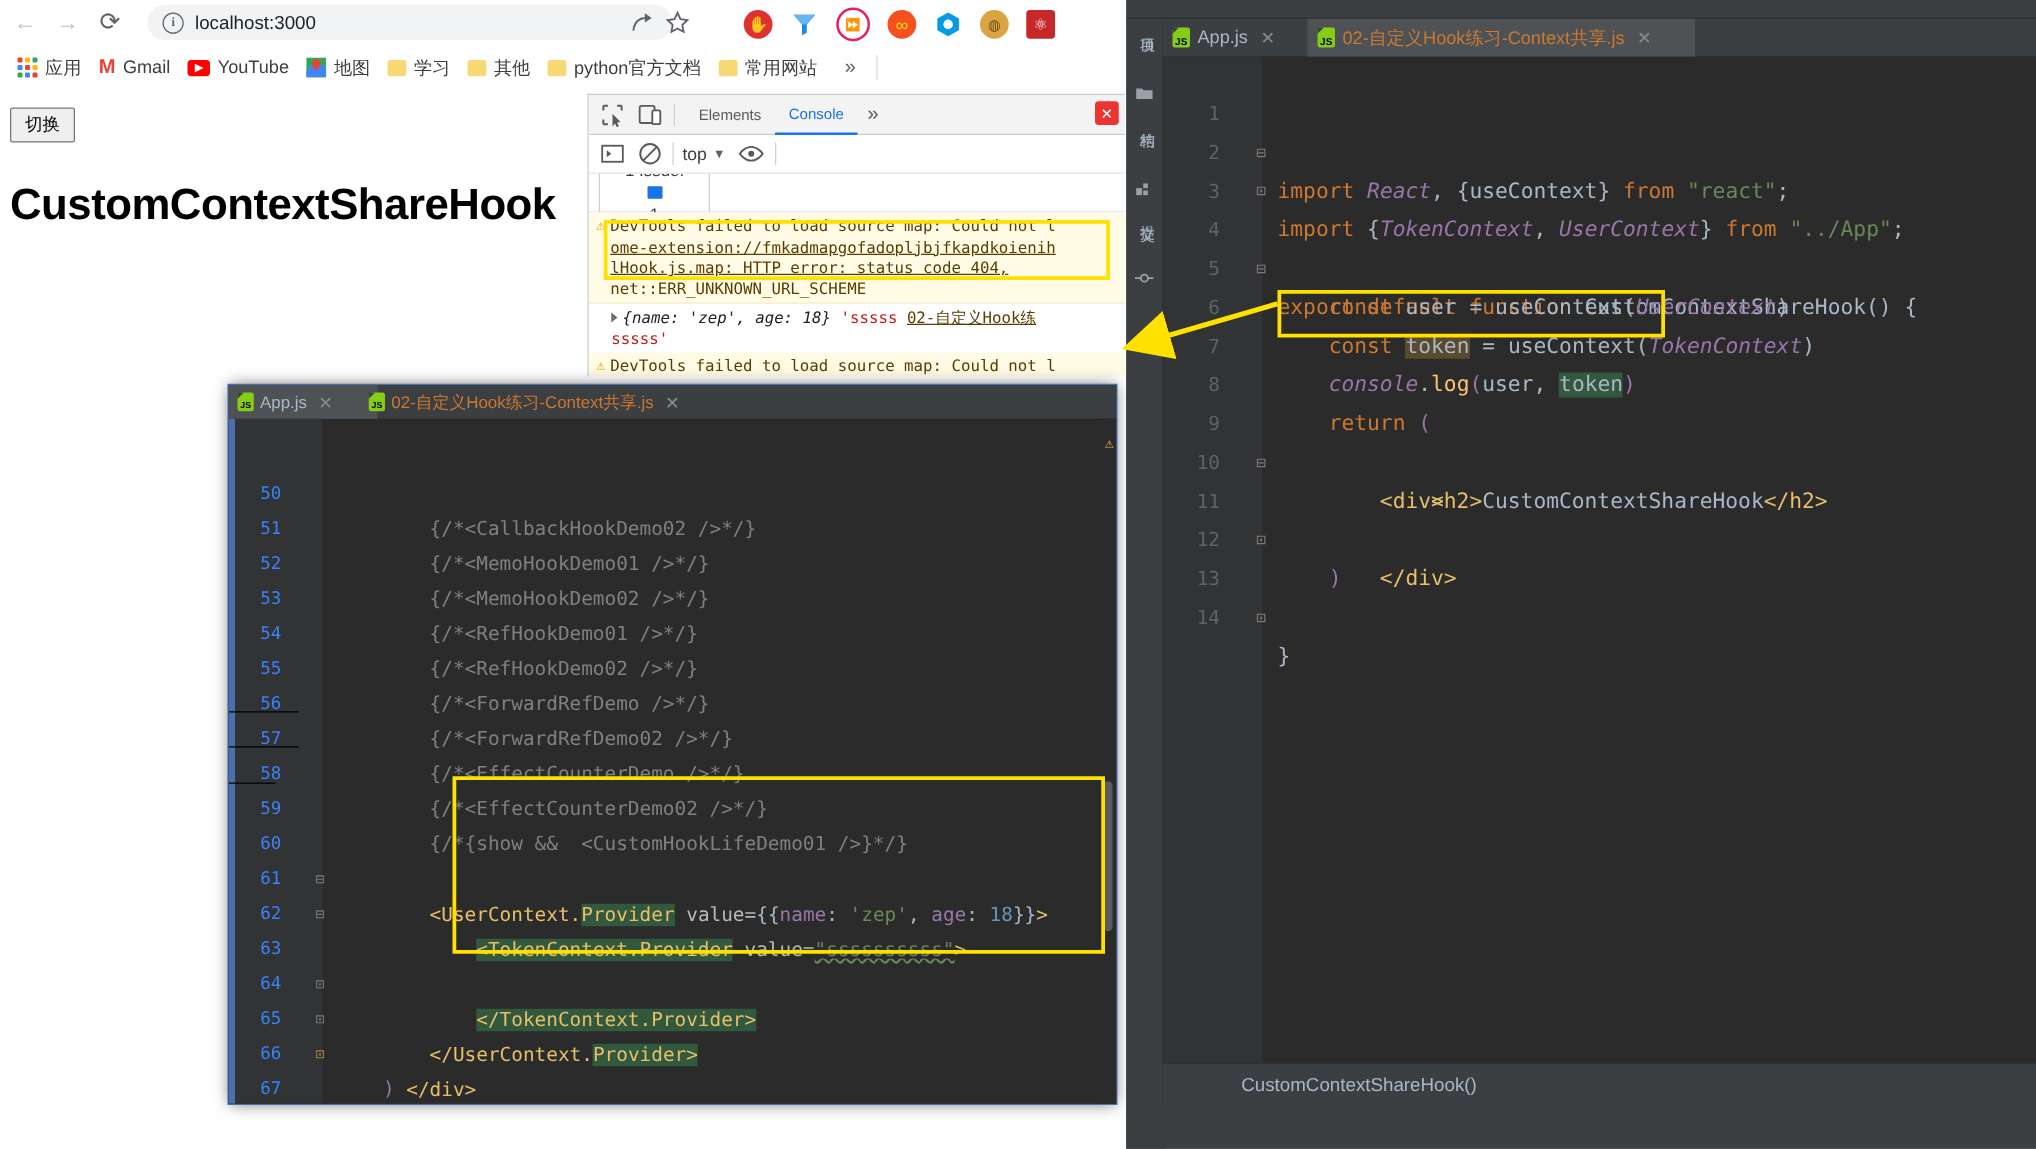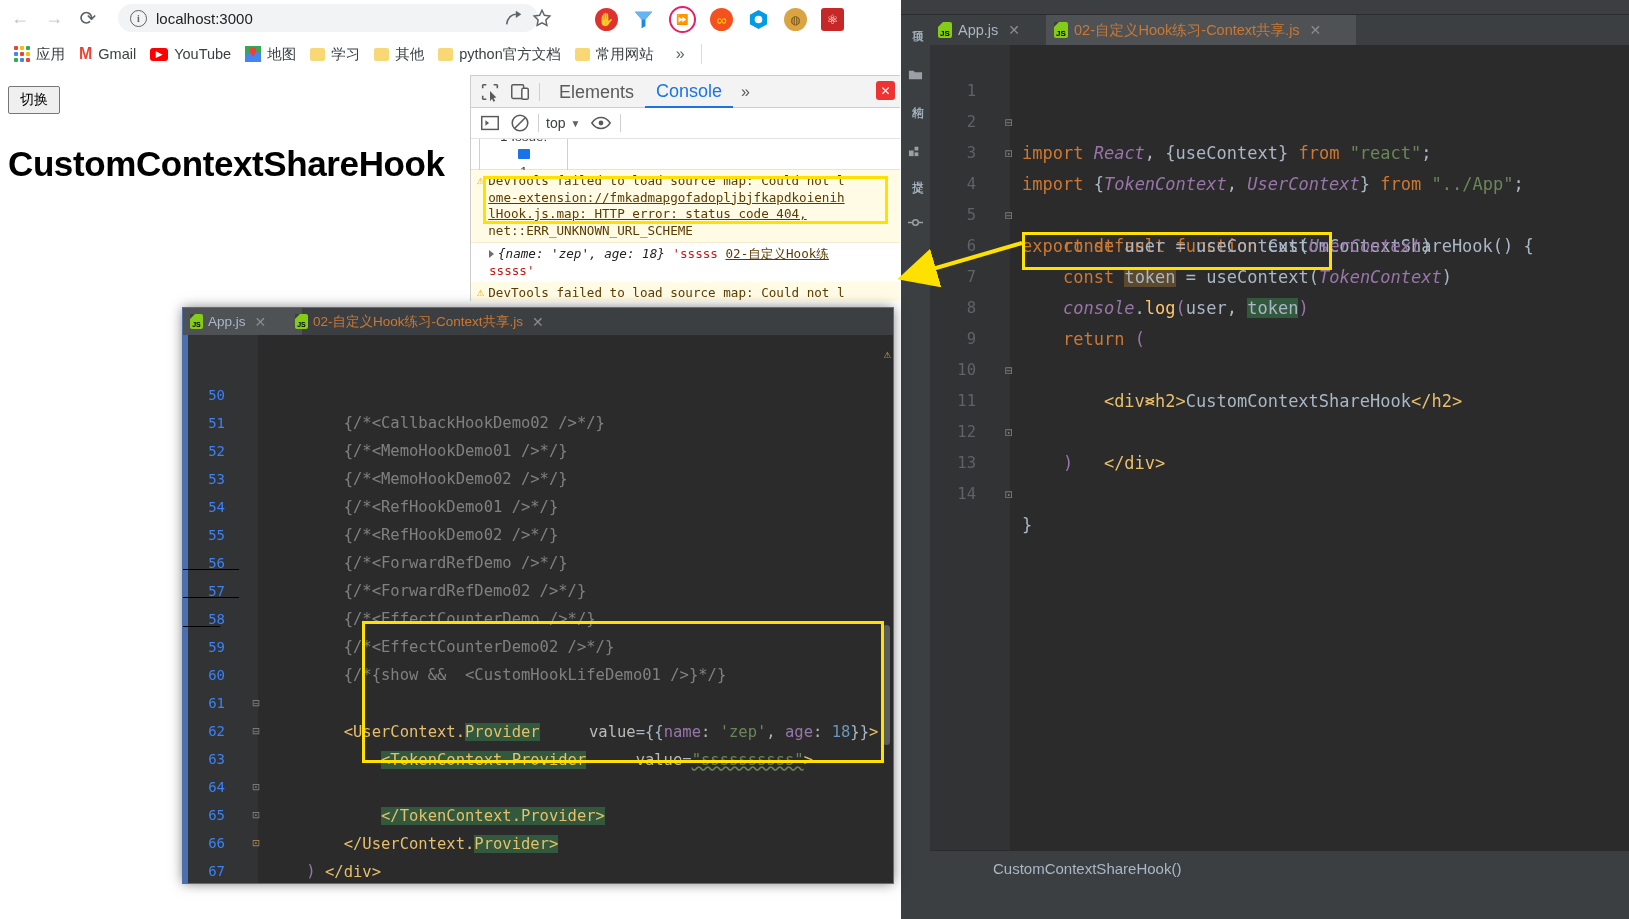--- a/index.html
+++ b/index.html
@@ -29,21 +29,21 @@
   .apps-grid i{display:block;width:4px;height:4px;border-radius:1px;}
 
   #page-area{position:absolute;left:0;top:72px;width:900px;height:847px;background:#fff;}
   #toggle-btn{position:absolute;left:8px;top:14px;padding:4px 11px;font-size:14px;background:#efefef;border:1px solid #767676;border-radius:2px;color:#000;font-family:"Liberation Sans",sans-serif;}
   #page-h2{position:absolute;left:8px;top:72px;margin:0;font-size:35px;font-weight:bold;color:#000;letter-spacing:-0.4px;}
 
   
   #devtools{position:absolute;left:470px;top:75px;width:430px;height:225px;background:#fff;border-left:1px solid #cdcdcd;border-top:1px solid #cdcdcd;font-family:"Liberation Sans",sans-serif;overflow:hidden;}
   #dt-tabbar{position:relative;height:31px;border-bottom:1px solid #cdcdcd;display:flex;align-items:center;background:#f3f3f3;}
   .dt-iconbtn{width:22px;height:22px;margin-left:8px;position:relative;}
-  .dt-tab{font-size:18px;color:#5a5a5a;padding:0 11px;line-height:30px;height:30px;}
+  .dt-tab{font-size:12px;color:#5a5a5a;padding:0 11px;line-height:30px;height:30px;}
   .dt-tab.active{color:#1a73e8;border-bottom:2px solid #1a73e8;}
   #dt-close{position:absolute;right:6px;top:5px;width:19px;height:19px;border-radius:3px;background:#ee3333;color:#fff;font-size:12px;display:flex;align-items:center;justify-content:center;}
   #dt-filterbar{position:relative;height:30px;display:flex;align-items:center;border-bottom:1px solid #e3e3e3;background:#fff;}
   #dt-filterinput{position:absolute;left:188px;top:3px;width:260px;height:22px;border:2px solid #1a73e8;border-radius:2px;background:#fff;font-size:14px;color:#202124;padding-left:5px;line-height:22px;overflow:hidden;white-space:nowrap;}
   #dt-issuebar{height:30px;display:flex;align-items:center;border-bottom:1px solid #e3e3e3;background:#fff;}
   #issue-chip{margin-left:8px;border:1px solid #d0d0d0;border-radius:3px;padding:2px 20px;font-size:13.5px;color:#3c4043;display:flex;align-items:center;gap:5px;flex-direction:column;}
   .issue-sq{width:12px;height:10px;background:#1a73e8;border-radius:1px;}
   #dt-console{position:relative;background:#fff;font-family:"DejaVu Sans Mono",monospace;font-size:12.6px;line-height:16.5px;}
   .warnrow{background:#fffbe5;border-bottom:1px solid #f4eccd;padding:3px 4px 3px 6px;display:flex;gap:4px;color:#5c3c00;}
   .warn-tri{flex:0 0 auto;color:#e8a400;font-size:12px;line-height:15px;}
@@ -81,21 +81,21 @@
 
   
   .kw{color:#cc7832;}
   .cls{color:#a9b7c6;}
   .str{color:#6a8759;}
   .fn{color:#ffc66d;}
   .cm{color:#808080;}
   .field{color:#9876aa;font-style:italic;}
   .var{color:#a9b7c6;}
   .tag{color:#e8bf6a;}
-  .attr{color:#bababa;padding-left:40px;}
+  .attr{color:#bababa;}
   .num{color:#6897bb;}
   .purple{color:#9876aa;}
   .hl-token{background:#32593d;}
 
   
   #ide2{position:absolute;left:183px;top:308px;width:710px;height:575px;background:#2b2b2b;
         box-shadow:0 0 0 1px #4b6eaf, 0 0 12px rgba(0,0,0,.55);overflow:hidden;font-family:"DejaVu Sans Mono",monospace;}
   #ide2-tabbar{position:absolute;left:0;top:0;width:710px;height:27px;background:#3c3f41;}
   .ide2-tab{position:absolute;top:0;height:27px;display:flex;align-items:center;gap:5px;padding:0 7px;font-family:"Liberation Sans",sans-serif;font-size:13.5px;}
   .ide2-tab.active{background:#4e5254;border-bottom:2px solid #4a88c7;}

